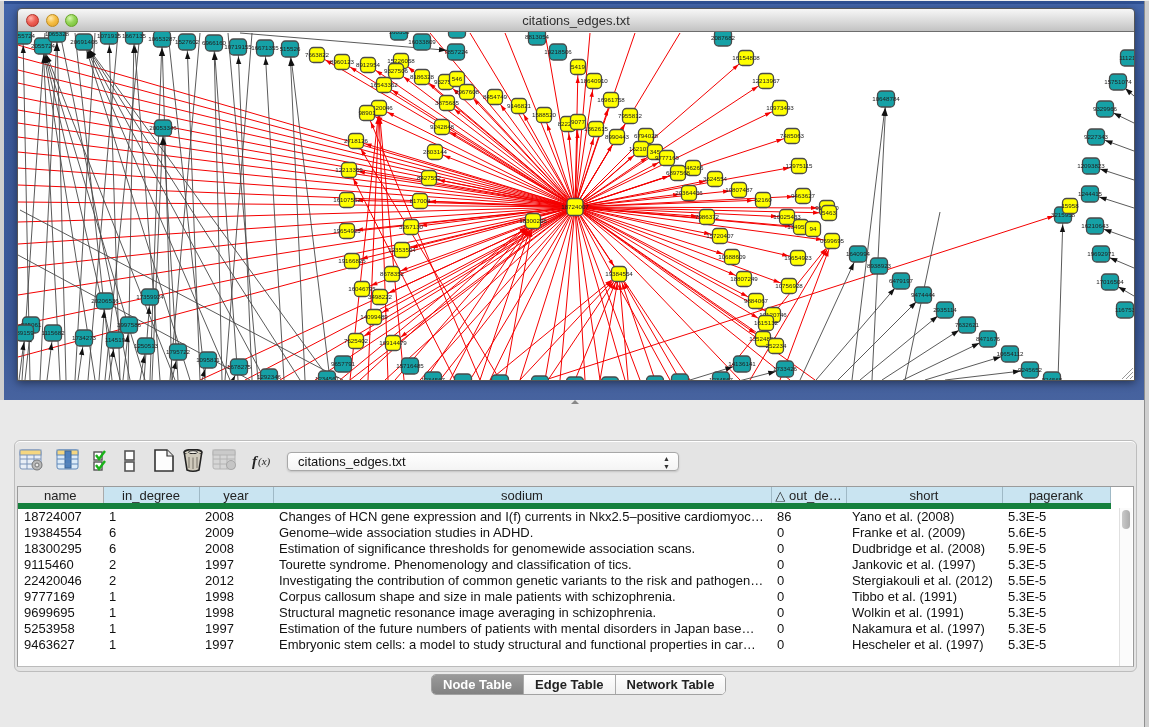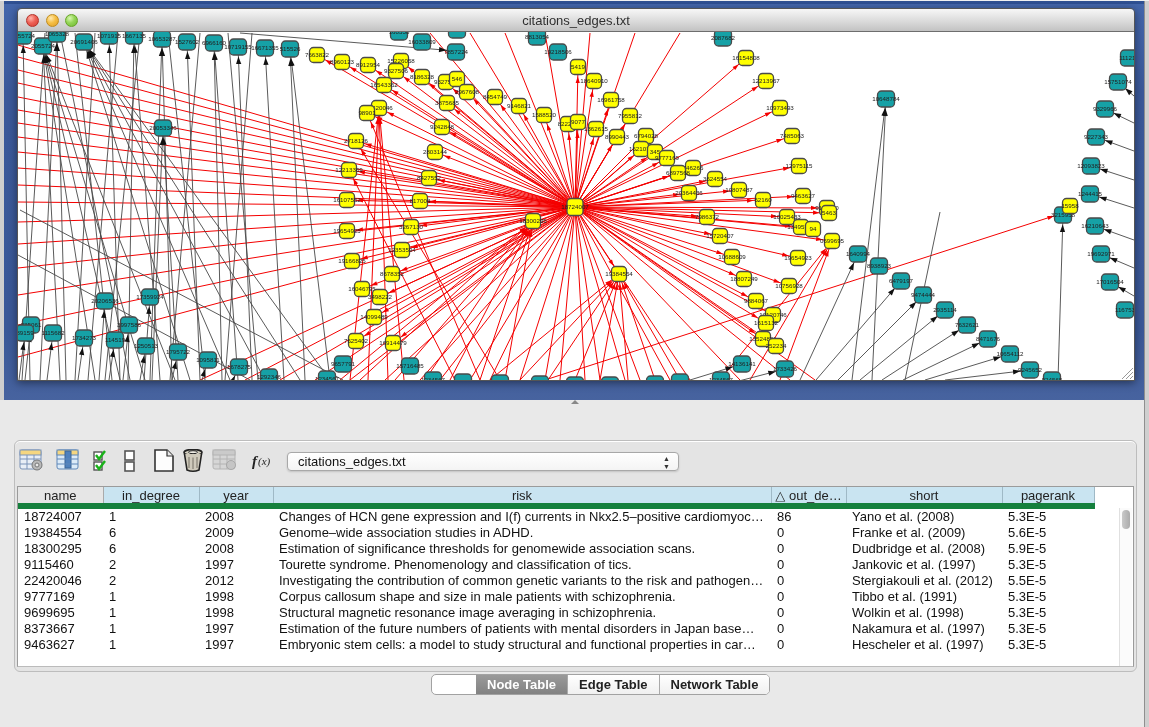--- a/index.html
+++ b/index.html
@@ -25,25 +25,25 @@
 .x-ic { position:absolute; left:1124px; top:9px; font-size:15px; font-weight:bold; color:#111; }
 .panelbox { position:absolute; left:14px; top:40px; width:1123px; height:232px; background:#e4e4e4; border:1px solid #bdbdbd; border-radius:6px; box-shadow:inset 0 1px 0 #fff; }
 .combo { position:absolute; left:287px; top:452px; width:392px; height:19px; background:linear-gradient(#fff,#f4f4f4); border:1px solid #a8a8a8; border-radius:4px; font-size:13px; color:#111; line-height:17px; padding-left:10px; box-shadow:0 1px 2px rgba(0,0,0,.15); }
 .combo .arr { position:absolute; right:8px; top:0px; font-size:7px; color:#333; line-height:8px; padding-top:2px; }
 .tablewrap { position:absolute; left:17px; top:486px; width:1117px; height:181px; background:#fff; border:1px solid #9b9b9b; border-bottom:1px solid #bbb; overflow:hidden; }
 table.grid { border-collapse:collapse; table-layout:fixed; width:1076px; font-size:13px; color:#111; }
 table.grid th { height:19px; padding:0; background:#c9e4f1; font-weight:normal; font-size:13px; color:#222; border-right:1px solid #9fb9c6; border-bottom:6px solid #15803d; text-align:center; overflow:hidden; white-space:nowrap; }
 table.grid th.c-name { background:#e6e6e6; border-right:1px solid #aaa; }
 table.grid td { height:16px; padding:0 0 0 6px; white-space:nowrap; overflow:hidden; }
 .c-name { width:85px; } .c-deg { width:96px; } .c-year { width:74px; } .c-title { width:498px; }
-.c-out { width:75px; } .c-short { width:156px; } .c-pr { width:92px; }
+.c-out { width:75px; } .c-short { width:156px; } .c-pr { width:108px; }
 th.c-out { text-align:left; padding-left:6px; }
 .sb { position:absolute; right:1px; top:21px; width:13px; height:160px; background:#fbfbfb; border-left:1px solid #e0e0e0; }
 .sb .thumb { position:absolute; left:2px; top:2px; width:8px; height:19px; background:linear-gradient(90deg,#c9c9c9,#ababab); border-radius:5px; }
-.tabs { position:absolute; left:431px; top:674px; height:21px; display:flex; border:1px solid #a2a2a2; border-radius:5px; overflow:hidden; background:#fff; font-size:13px; font-weight:bold;padding-left:44px; }
+.tabs { position:absolute; left:431px; top:674px; height:21px; display:flex; border:1px solid #a2a2a2; border-radius:5px; overflow:hidden; background:#fff; font-size:13px; font-weight:bold; }
 .tabs .t { padding:2px 11px 0 11px; color:#222; border-right:1px solid #aaa; background:linear-gradient(#fff,#f0f0f0); }
 .tabs .t.sel { background:linear-gradient(#9a9a9a,#828282); color:#fff; }
 .tabs .t:last-child { border-right:none; }
 .status { position:absolute; left:0px; top:724px; width:1143px; height:27px; }
 .status .mem { position:absolute; right:26px; top:10px; font-size:11px; color:#222; }
 .status .dot { position:absolute; right:11px; top:9px; width:11px; height:11px; border-radius:50%; background:#35c435; border:1px solid #555; }
 </style></head><body>
 <div class="leftedge"></div>
 <div class="bluezone"></div>
 <div class="appedge-r"></div>
@@ -794,21 +794,21 @@
   <text x="240" y="16" font-size="11px" font-style="italic" font-family="Liberation Serif,serif" fill="#222">(x)</text>
 </svg>
 <div class="combo">citations_edges.txt<span class="arr">▲<br>▼</span></div>
 <div class="tablewrap">
   <table class="grid">
     <tbody>
         <tr>
           <th class="c-name">name</th>
           <th class="c-deg">in_degree</th>
           <th class="c-year">year</th>
-          <th class="c-title">risk</th>
+          <th class="c-title">sodium</th>
           <th class="c-out">△ out_de…</th>
           <th class="c-short">short</th>
           <th class="c-pr">pagerank</th>
         </tr>
     <tr>
 <td class="c-name">18724007</td>
           <td class="c-deg">1</td>
           <td class="c-year">2008</td>
 <td class="c-title">Changes of HCN gene expression and I(f) currents in Nkx2.5–positive cardiomyoc…</td>
           <td class="c-out">86</td>
@@ -859,25 +859,25 @@
           <td class="c-out">0</td>
           <td class="c-short">Tibbo et al. (1991)</td>
 <td class="c-pr">5.3E-5</td>
         </tr>
 <tr>
 <td class="c-name">9699695</td>
           <td class="c-deg">1</td>
           <td class="c-year">1998</td>
 <td class="c-title">Structural magnetic resonance image averaging in schizophrenia.</td>
           <td class="c-out">0</td>
-          <td class="c-short">Wolkin et al. (1998)</td>
+          <td class="c-short">Wolkin et al. (1991)</td>
 <td class="c-pr">5.3E-5</td>
         </tr>
 <tr>
-<td class="c-name">8373667</td>
+<td class="c-name">5253958</td>
           <td class="c-deg">1</td>
           <td class="c-year">1997</td>
 <td class="c-title">Estimation of the future numbers of patients with mental disorders in Japan base…</td>
           <td class="c-out">0</td>
           <td class="c-short">Nakamura et al. (1997)</td>
 <td class="c-pr">5.3E-5</td>
         </tr>
 <tr>
 <td class="c-name">9463627</td>
           <td class="c-deg">1</td>

